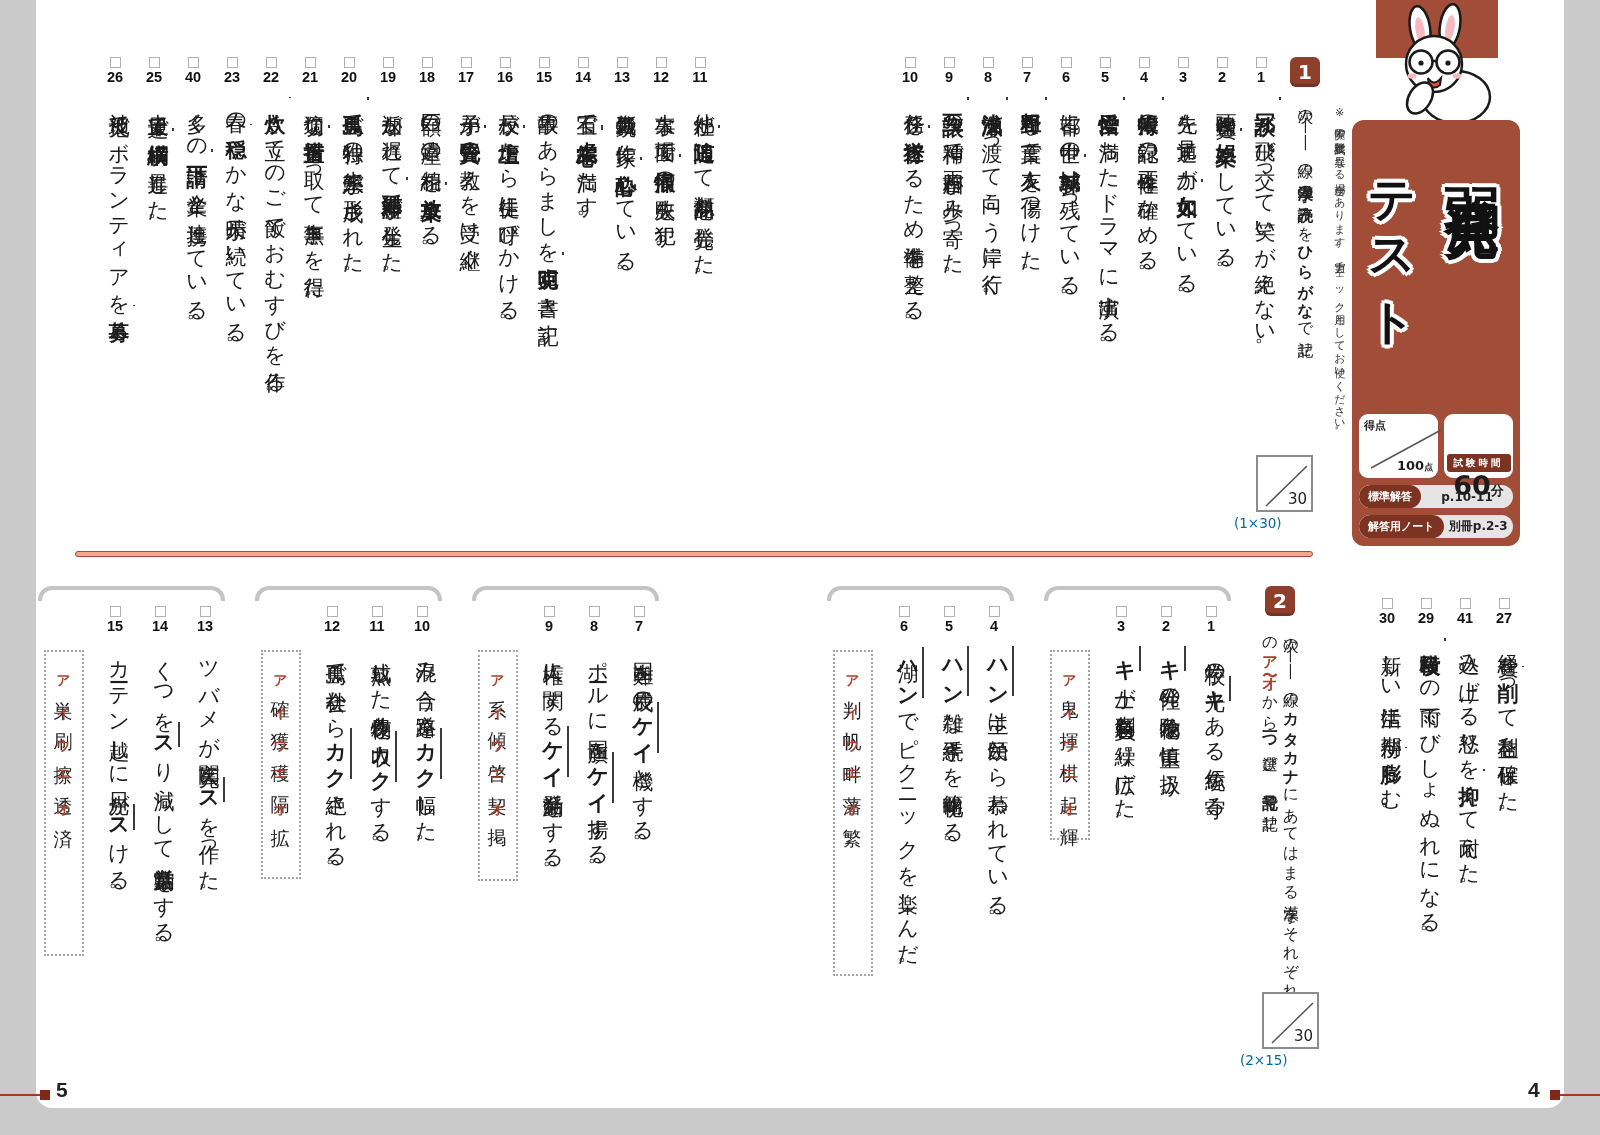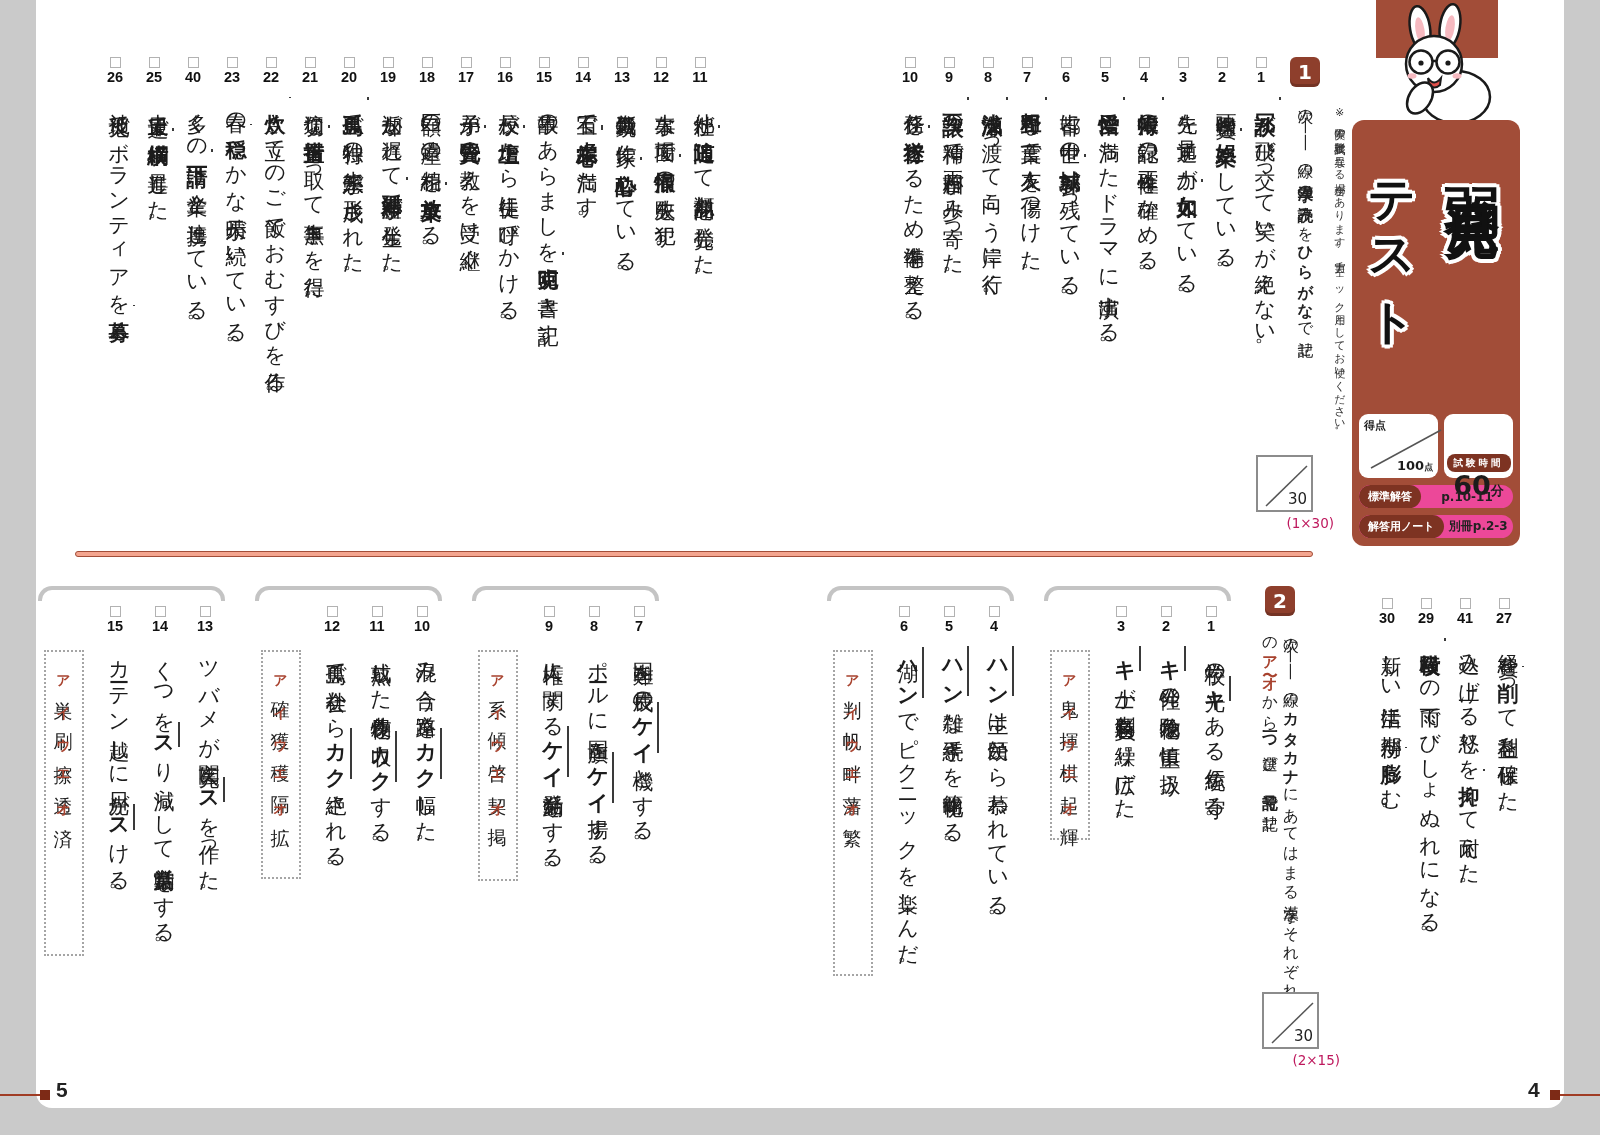--- a/index.html
+++ b/index.html
@@ -21,24 +21,24 @@
   .t-main{font-size:56px;letter-spacing:7px;}
   .t-sub{font-size:47px;letter-spacing:6px;margin-top:8px;}
   .hinfo{position:absolute;left:7px;right:7px;bottom:8px;}
   .hrow1{display:flex;gap:6px;align-items:stretch;}
   .scorecard{flex:1.15;background:#fff;border-radius:9px;height:64px;position:relative;}
   .scorecard .lab{position:absolute;left:5px;top:4px;font-size:11px;font-weight:bold;}
   .scorecard svg{position:absolute;left:0;top:0;}
   .scorecard .total{position:absolute;right:5px;bottom:4px;font-size:13px;font-weight:bold;}
   .scorecard .total small{font-size:9px;}
   .timecard{flex:1;background:#fff;border-radius:9px;height:64px;text-align:center;padding-top:4px;}
-  .timepill{display:inline-block;background:var(--pill);color:#fff;font-size:9.5px;letter-spacing:3px;padding:2.5px 7px;border-radius:8px;font-weight:bold;margin-top:36px;}
+  .timepill{display:inline-block;background:var(--pill);color:#fff;font-size:9.5px;letter-spacing:3px;padding:2.5px 7px;border-radius:3px;font-weight:bold;margin-top:36px;}
   .timeval{font-size:27px;font-weight:900;line-height:1.05;}
   .timeval small{font-size:13px;font-weight:bold;}
-  .hcap{display:flex;margin-top:7px;height:23px;border-radius:12px;overflow:hidden;background:#ec4899;}
+  .hcap{display:flex;margin-top:7px;height:23px;border-radius:12px;overflow:hidden;background:#e5e5e5;}
   .hcap .lab{background:var(--pill);color:#fff;font-size:11px;font-weight:bold;display:flex;align-items:center;justify-content:center;padding:0 9px;border-radius:12px;white-space:nowrap;}
   .hcap .val{flex:1;display:flex;align-items:center;justify-content:center;font-size:12px;font-weight:bold;color:#222;}
   .note{position:absolute;left:1331px;top:106px;font-size:11px;letter-spacing:0.5px;color:#333;height:460px;}
   
   .qrow{position:absolute;display:flex;flex-direction:row-reverse;align-items:flex-start;}
   #sec1-row{top:57px;right:276px;gap:11px;}
   #sec2-row{top:586px;right:82px;gap:30px;}
   .badge-block{display:flex;flex-direction:column;align-items:center;width:38px;flex:0 0 auto;}
   .badge{width:30px;height:30px;background:var(--badge);color:#fff;border-radius:6px;display:flex;align-items:center;justify-content:center;font-size:20px;font-weight:bold;box-shadow:inset 0 -3px 0 rgba(0,0,0,.18);}
   .instr{margin-top:10px;font-size:15.5px;letter-spacing:1.5px;color:#222;}
@@ -59,21 +59,21 @@
   .bracket{position:absolute;left:0;right:0;top:0;height:15px;border:4px solid var(--bracket);border-bottom:none;border-radius:14px 14px 0 0;}
   .optbox{margin-top:44px;border:2px dotted #a5a5a5;padding:13px 5px;writing-mode:vertical-rl;flex:0 0 auto;}
   .opt{display:inline-block;margin-bottom:12px;}
   .opt-key{color:var(--accent);font-size:14px;font-weight:bold;display:inline-block;margin-bottom:4px;}
   .opt-kanji{font-size:19px;color:#222;}
   
   .divider{position:absolute;left:75px;top:551px;width:1238px;height:6px;background:var(--divfill);border:1.5px solid var(--brand);border-radius:4px;}
   .scorebig{position:absolute;width:57px;height:57px;background:#fff;border:2px solid #8c8c8c;}
   .scorebig svg{position:absolute;left:0;top:0;}
   .scorebig .pts{position:absolute;right:4px;bottom:2px;font-size:15px;color:#222;}
-  .scorecap{position:absolute;width:100px;text-align:right;font-size:13.5px;color:#be185d;}
+  .scorecap{position:absolute;width:100px;text-align:left;font-size:13.5px;color:#0369a1;}
   #score1{left:1256px;top:455px;} #score1cap{left:1234px;top:515px;}
   #score2{left:1262px;top:992px;} #score2cap{left:1240px;top:1052px;}
   .pgnum{position:absolute;font-family:"Liberation Sans",sans-serif;font-size:21px;font-weight:bold;color:#222;top:1078px;}
   .pgsq{position:absolute;width:10px;height:10px;background:#7d2a16;top:1090px;}
   .pgline{position:absolute;height:2px;background:#a03c24;top:1094px;}
 </style>
 </head>
 <body>
 
 <div class="page"></div>

